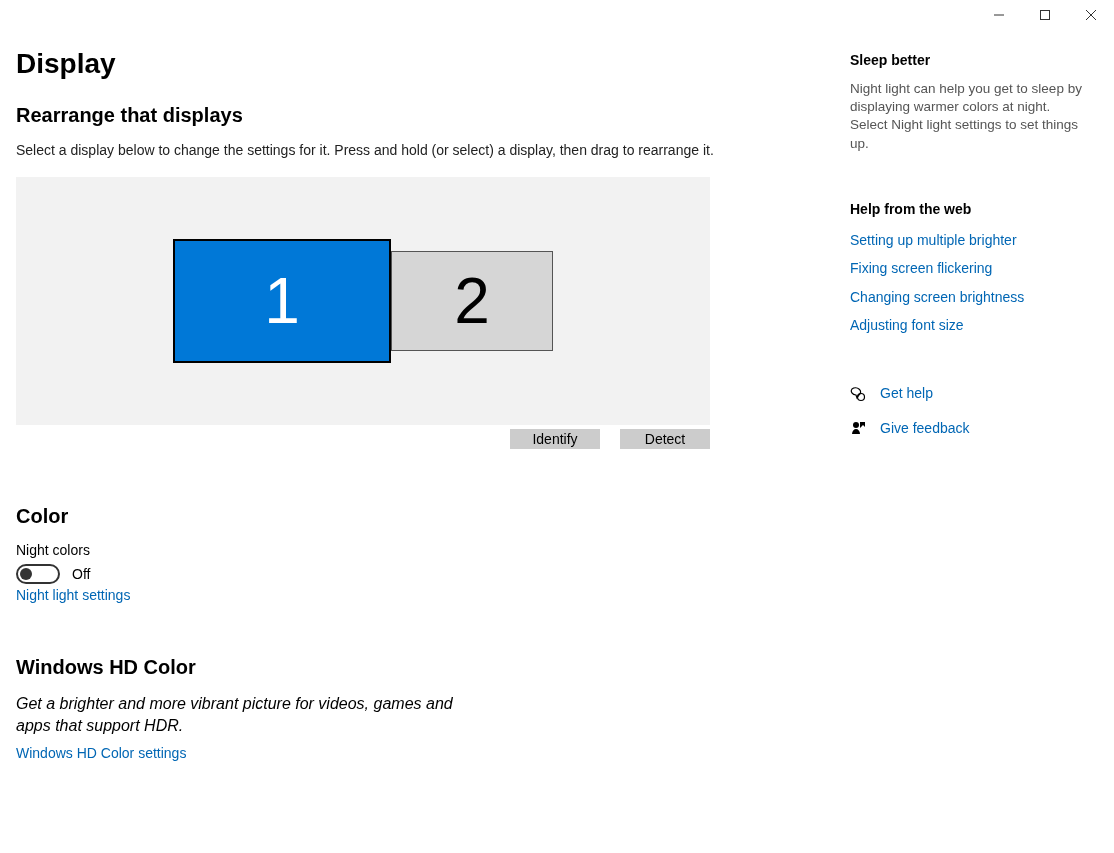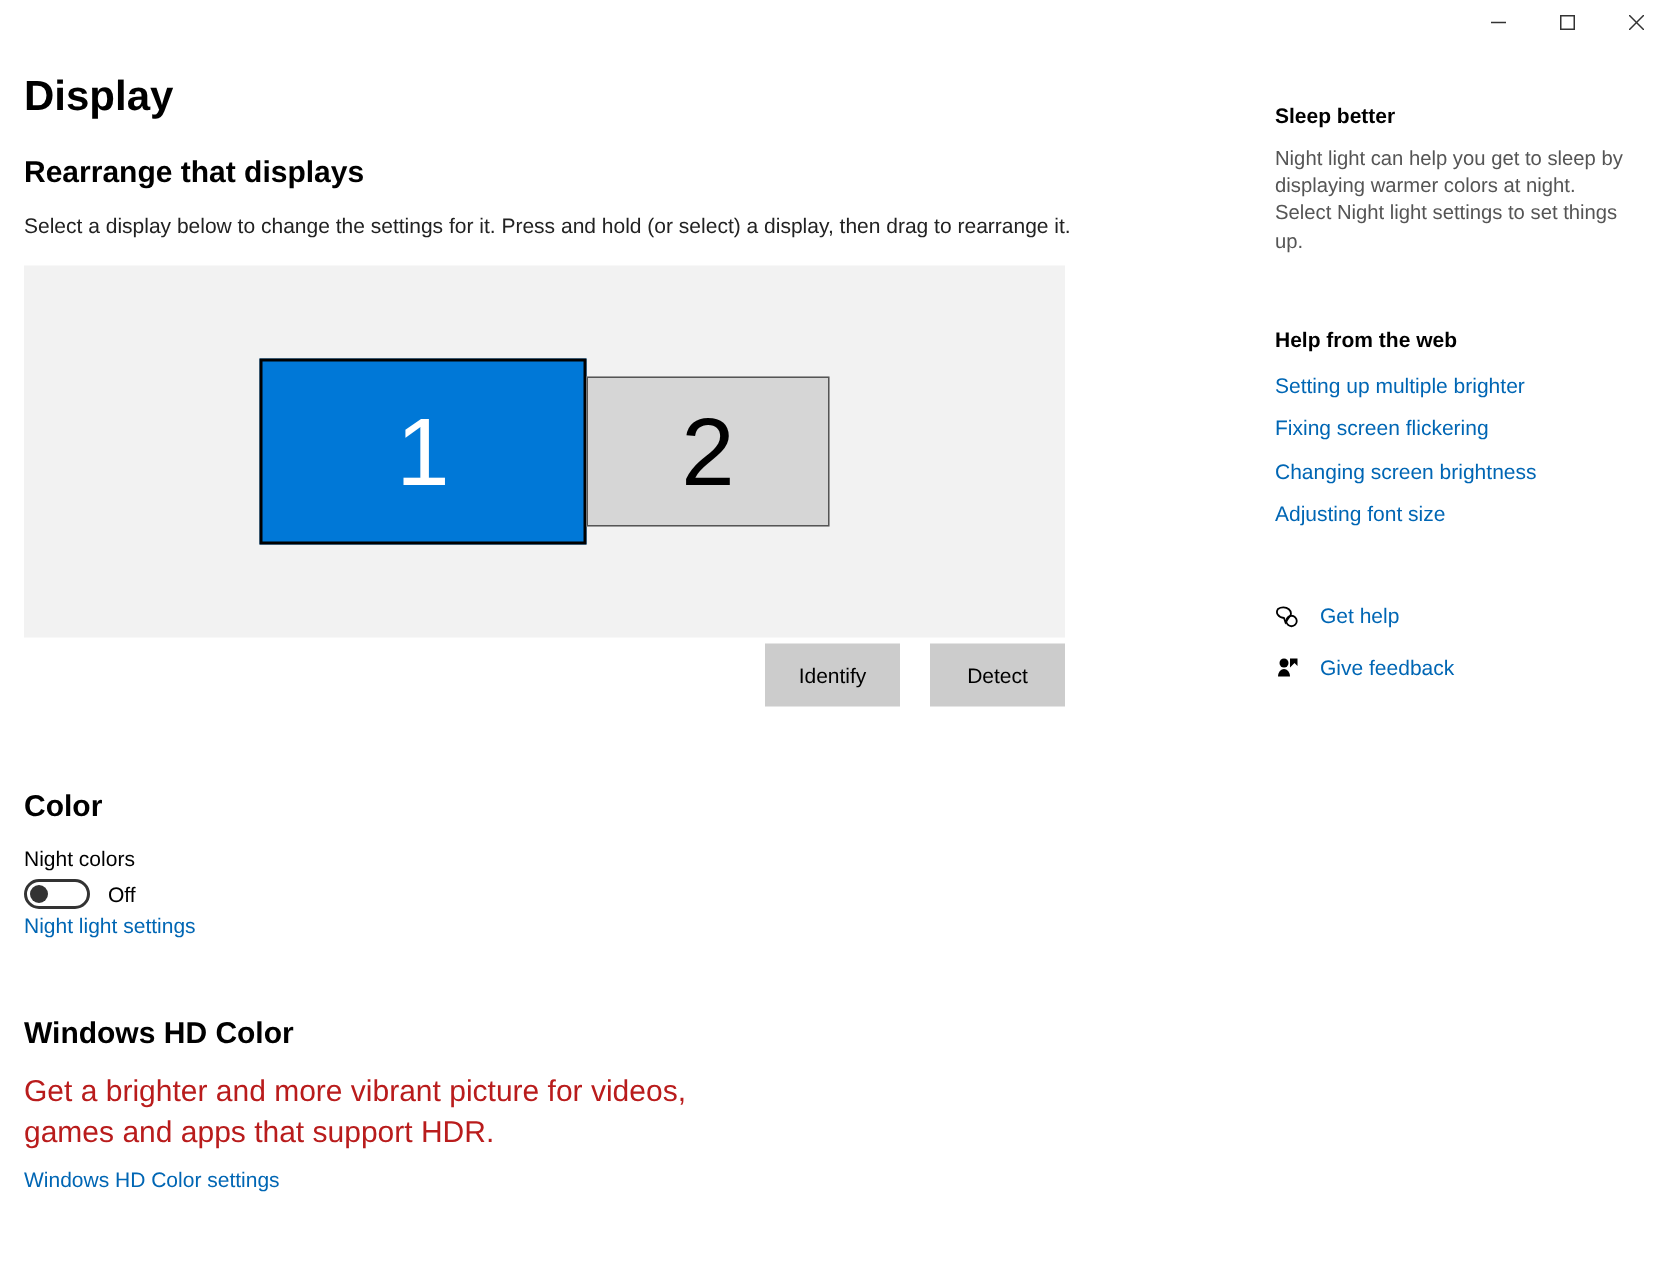--- a/index.html
+++ b/index.html
@@ -40,21 +40,21 @@
   }
 
   .main {
     flex: 0 0 830px;
     padding-left: 16px;
     padding-top: 48px;
   }
 
   .side {
     flex: 0 0 260px;
-    padding-top: 69px;
+    padding-top: 52px;
     padding-left: 4px;
     padding-right: 16px;
   }
 
   h1.page-title {
     font-size: 28px;
     font-weight: 600;
     margin: 0 0 24px 0;
   }
 
@@ -64,25 +64,26 @@
     margin: 0 0 14px 0;
   }
 
   p.desc {
     font-size: 14px;
     color: #222;
     margin: 0 0 16px 0;
     line-height: 1.4;
   }
   p.desc-muted {
-    font-size: 20px;
-    color: #b91c1c;
+    font-size: 16px;
+    color: #000000;
     margin: 0 0 6px 0;
     line-height: 1.35;
     max-width: 460px;
+    font-style: italic;
   }
 
   .arrange-box {
     width: 694px;
     height: 248px;
     background: #f2f2f2;
     position: relative;
     display: flex;
     align-items: center;
     justify-content: center;
@@ -114,21 +115,21 @@
   .btn-row {
     width: 694px;
     display: flex;
     justify-content: flex-end;
     gap: 20px;
     margin-top: 4px;
     margin-bottom: 56px;
   }
   .gray-btn {
     width: 90px;
-    height: 42px;
+    height: 20px;
     background: #cccccc;
     border: none;
     font-size: 14px;
     font-family: inherit;
     cursor: pointer;
   }
 
   .label-small {
     font-size: 14px;
     margin-bottom: 6px;

